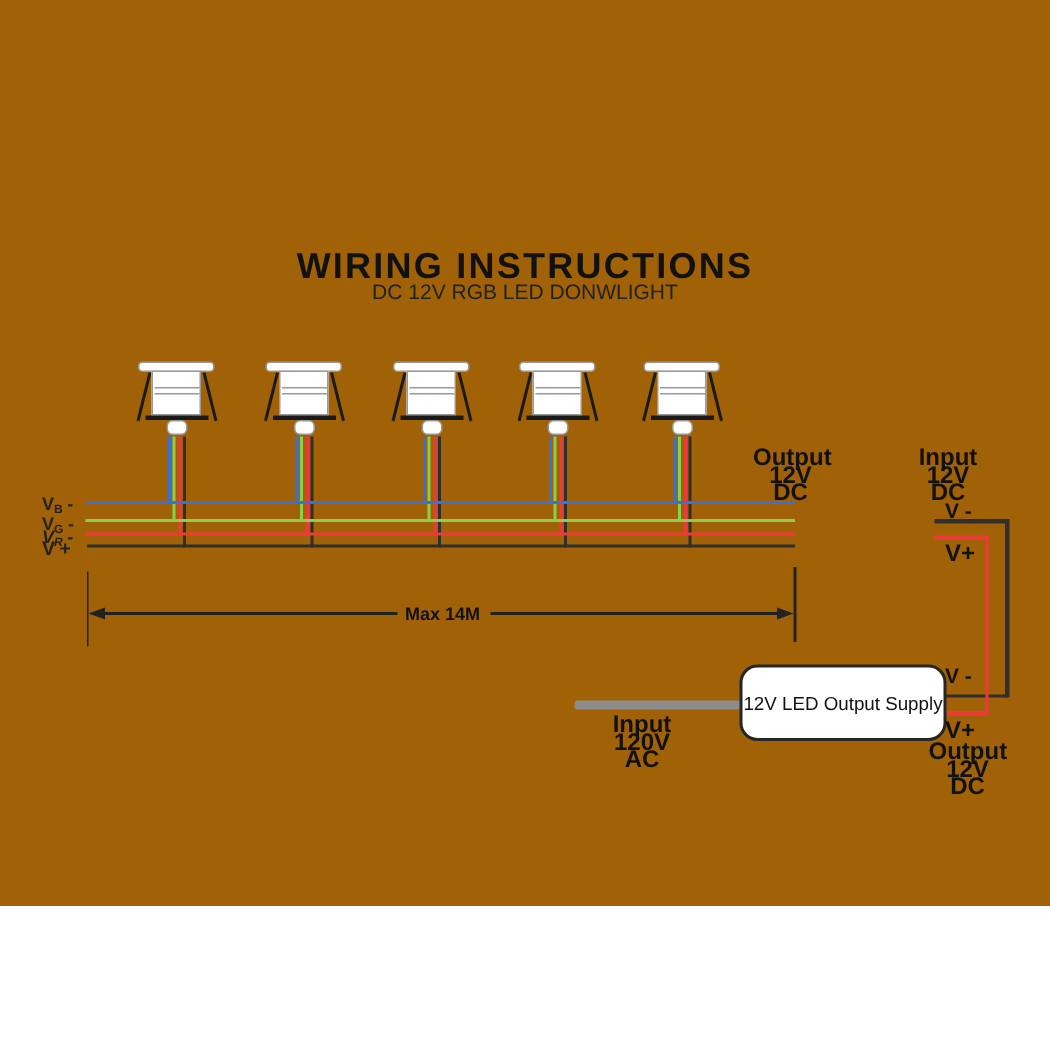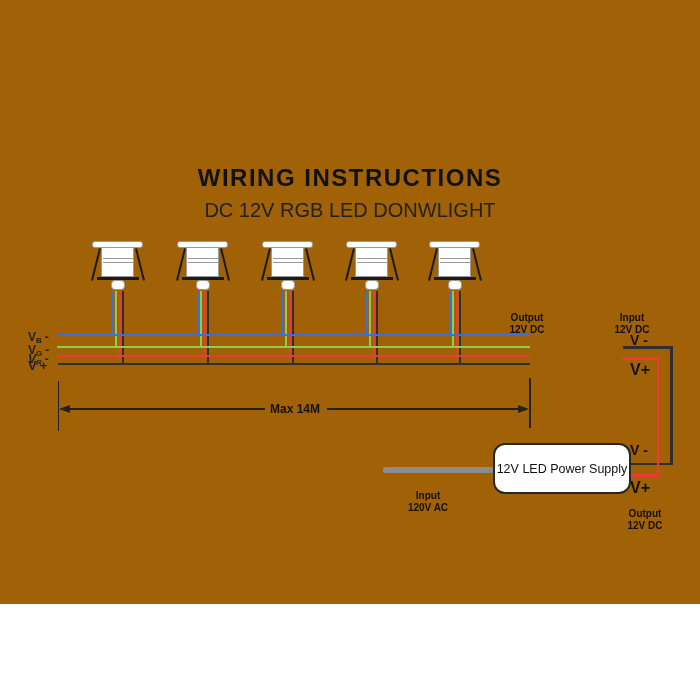--- a/index.html
+++ b/index.html
@@ -6,40 +6,40 @@
   #canvas{
     position:relative;width:700px;height:604px;background:#a16207;
     font-family:"Liberation Sans",sans-serif;color:#1a1a1a;overflow:hidden;
   }
   .abs{position:absolute;}
   .title{
     left:0;right:0;top:164px;text-align:center;
     font-size:24px;font-weight:800;letter-spacing:1.5px;color:#111;
   }
   .subtitle{
-    left:0;right:0;top:199px;text-align:center;
-    font-size:20px;font-weight:400;color:#222;
+    left:0;right:0;top:186px;text-align:center;
+    font-size:14px;font-weight:400;color:#222;
   }
   .wire{height:2px;}
   .vwire{width:2px;}
   .bus-label{left:28px;font-weight:700;color:#222;white-space:nowrap;}
   .bus-label .base{font-size:12px;}
   .bus-label .subs{font-size:8px;vertical-align:-2px;}
   .bus-label .sign{font-size:12px;margin-left:3px;}
   .tick{width:1.6px;background:#222;}
   .dimline{height:1.8px;background:#222;}
   .arrow-left{width:0;height:0;border-top:4.5px solid transparent;border-bottom:4.5px solid transparent;border-right:11px solid #222;}
   .arrow-right{width:0;height:0;border-top:4.5px solid transparent;border-bottom:4.5px solid transparent;border-left:11px solid #222;}
   .dim-label{font-size:12px;font-weight:700;text-align:center;color:#111;}
   .box{
     background:#fff;border:2px solid #262626;border-radius:12px;
     display:flex;align-items:center;justify-content:center;
     font-size:12.5px;color:#111;text-align:center;
   }
-  .small-note{font-size:10px;font-weight:700;line-height:11.5px;text-align:center;color:#111;margin-top:12px;}
+  .small-note{font-size:16px;font-weight:700;line-height:11.5px;text-align:center;color:#111;}
   .port-label{font-weight:700;color:#111;white-space:nowrap;}
   .cable{background:#8c8c8c;border-radius:2px;}
   
   .f-cap{background:#fff;border:1.5px solid #999;border-radius:3px;}
   .f-body{background:#fff;border:1.5px solid #999;}
   .f-band{border-top:1.5px solid #999;border-bottom:1.5px solid #999;}
   .f-clip{background:#1a1a1a;}
   .f-plate{background:#1a1a1a;}
   .f-gland{background:#fff;border:1.5px solid #999;border-radius:4px;}
 </style>
@@ -148,21 +148,21 @@
   <div class="abs" style="left: 623px; top: 346px; width: 49px; height: 2.5px; background: rgb(47, 47, 47);"></div>
   <div class="abs" style="left: 670px; top: 346px; width: 2.5px; height: 119px; background: rgb(47, 47, 47);"></div>
   <div class="abs" style="left: 627px; top: 462.5px; width: 45px; height: 2.5px; background: rgb(47, 47, 47);"></div>
   <div class="abs" style="left: 623px; top: 357px; width: 36px; height: 2.5px; background: rgb(238, 58, 54);"></div>
   <div class="abs" style="left: 656.5px; top: 357px; width: 2.5px; height: 119px; background: rgb(238, 58, 54);"></div>
   <div class="abs" style="left: 627px; top: 474px; width: 32px; height: 2.5px; background: rgb(238, 58, 54);"></div>
 
   <div class="abs cable" style="left:383px;top:467px;width:111px;height:6px;"></div>
 
   <div class="abs box" style="left:493px;top:443px;width:134px;height:47px;">
-    <span>12V LED Power Supply</span>
+    <span>12V LED Output Supply</span>
   </div>
 
   <div class="abs small-note" style="left:502px;top:300px;width:50px;">
     <div>Output</div>
     <div>12V DC</div>
   </div>
   <div class="abs small-note" style="left:607px;top:300px;width:50px;">
     <div>Input</div>
     <div>12V DC</div>
   </div>

